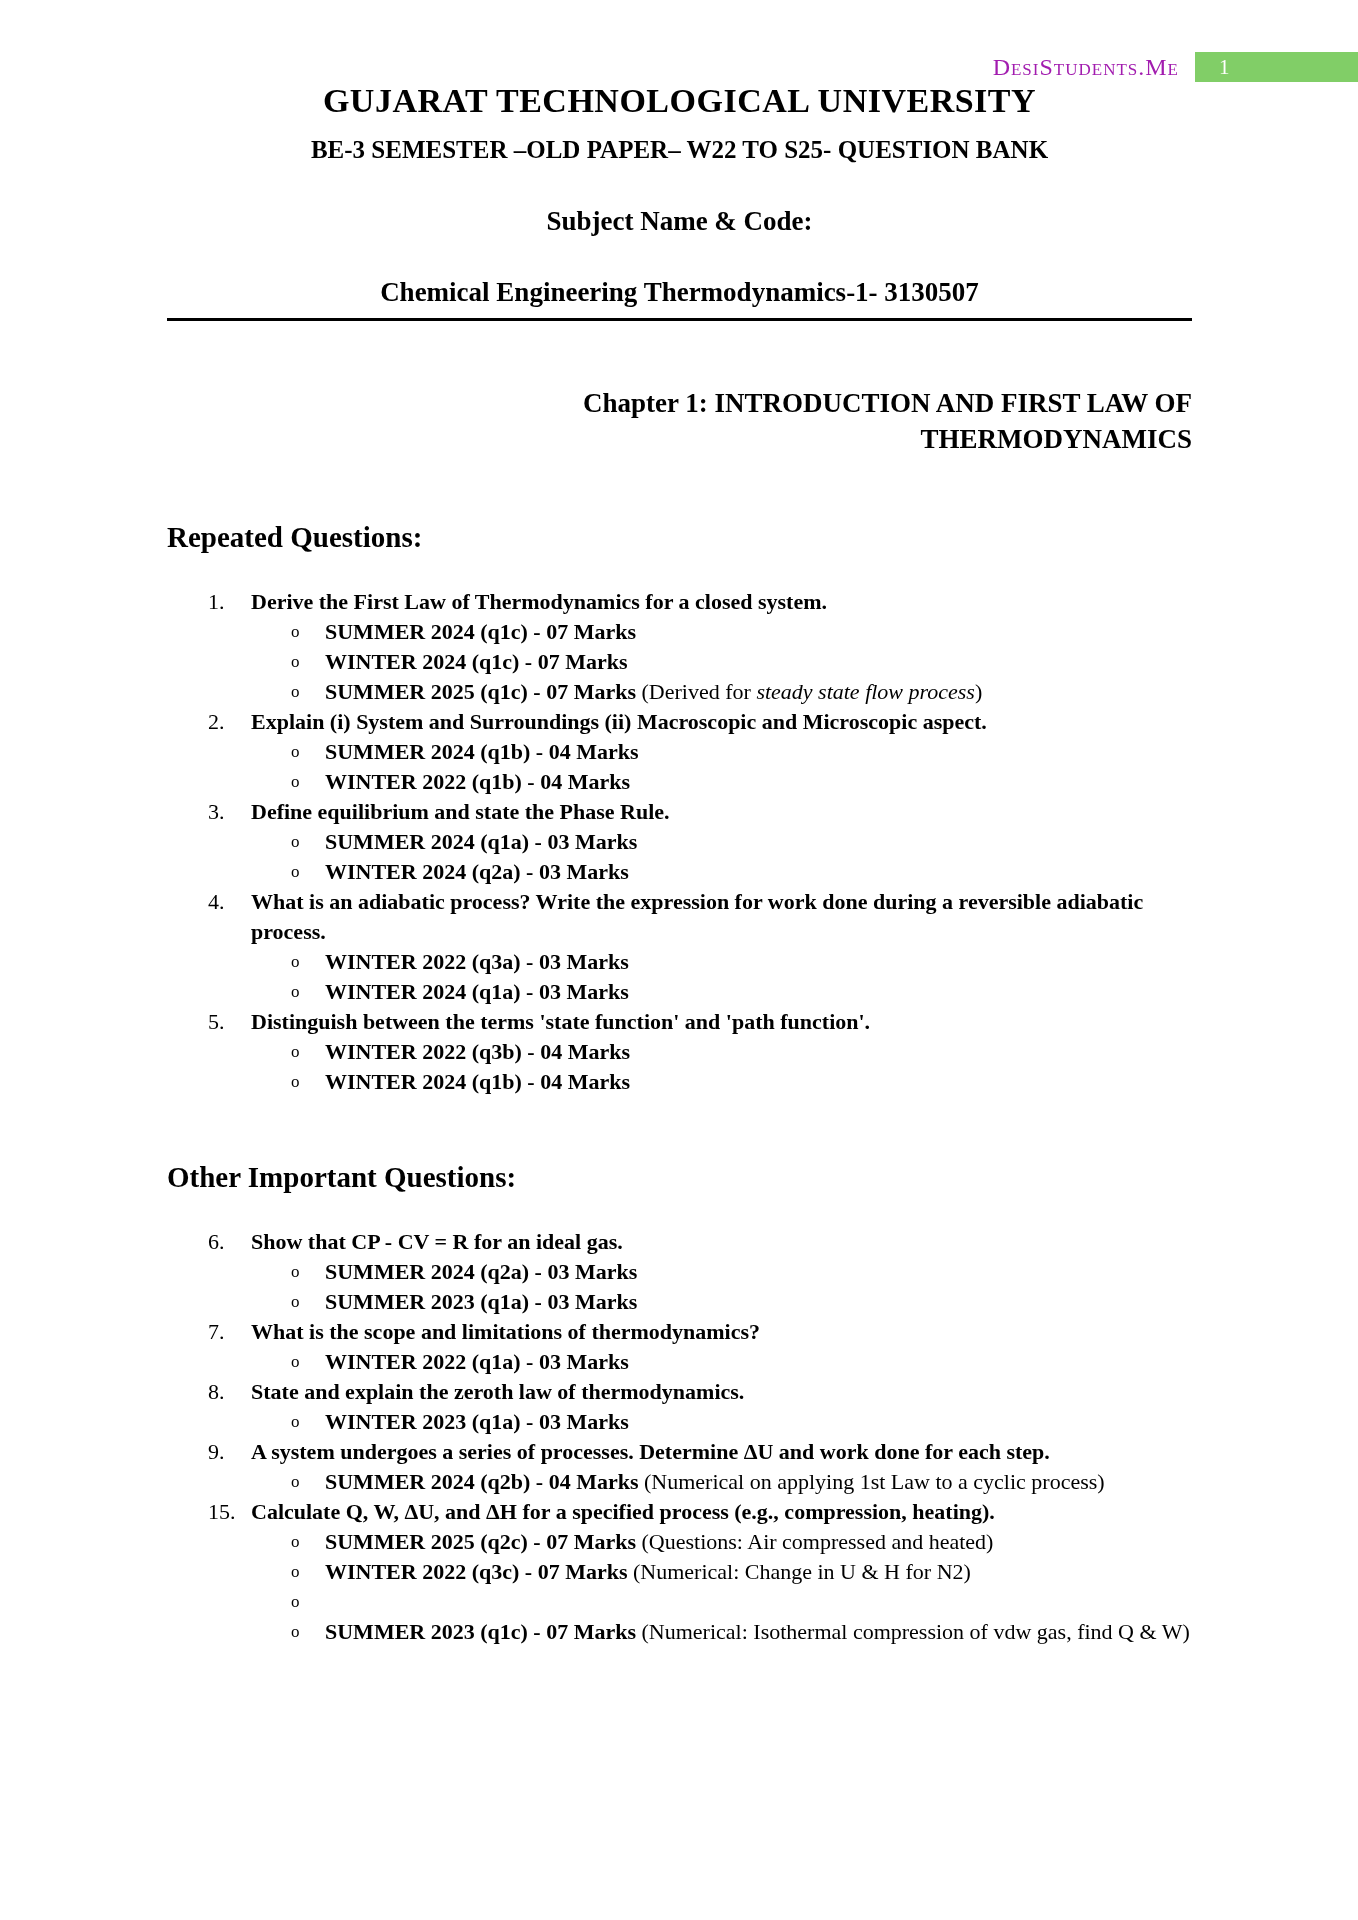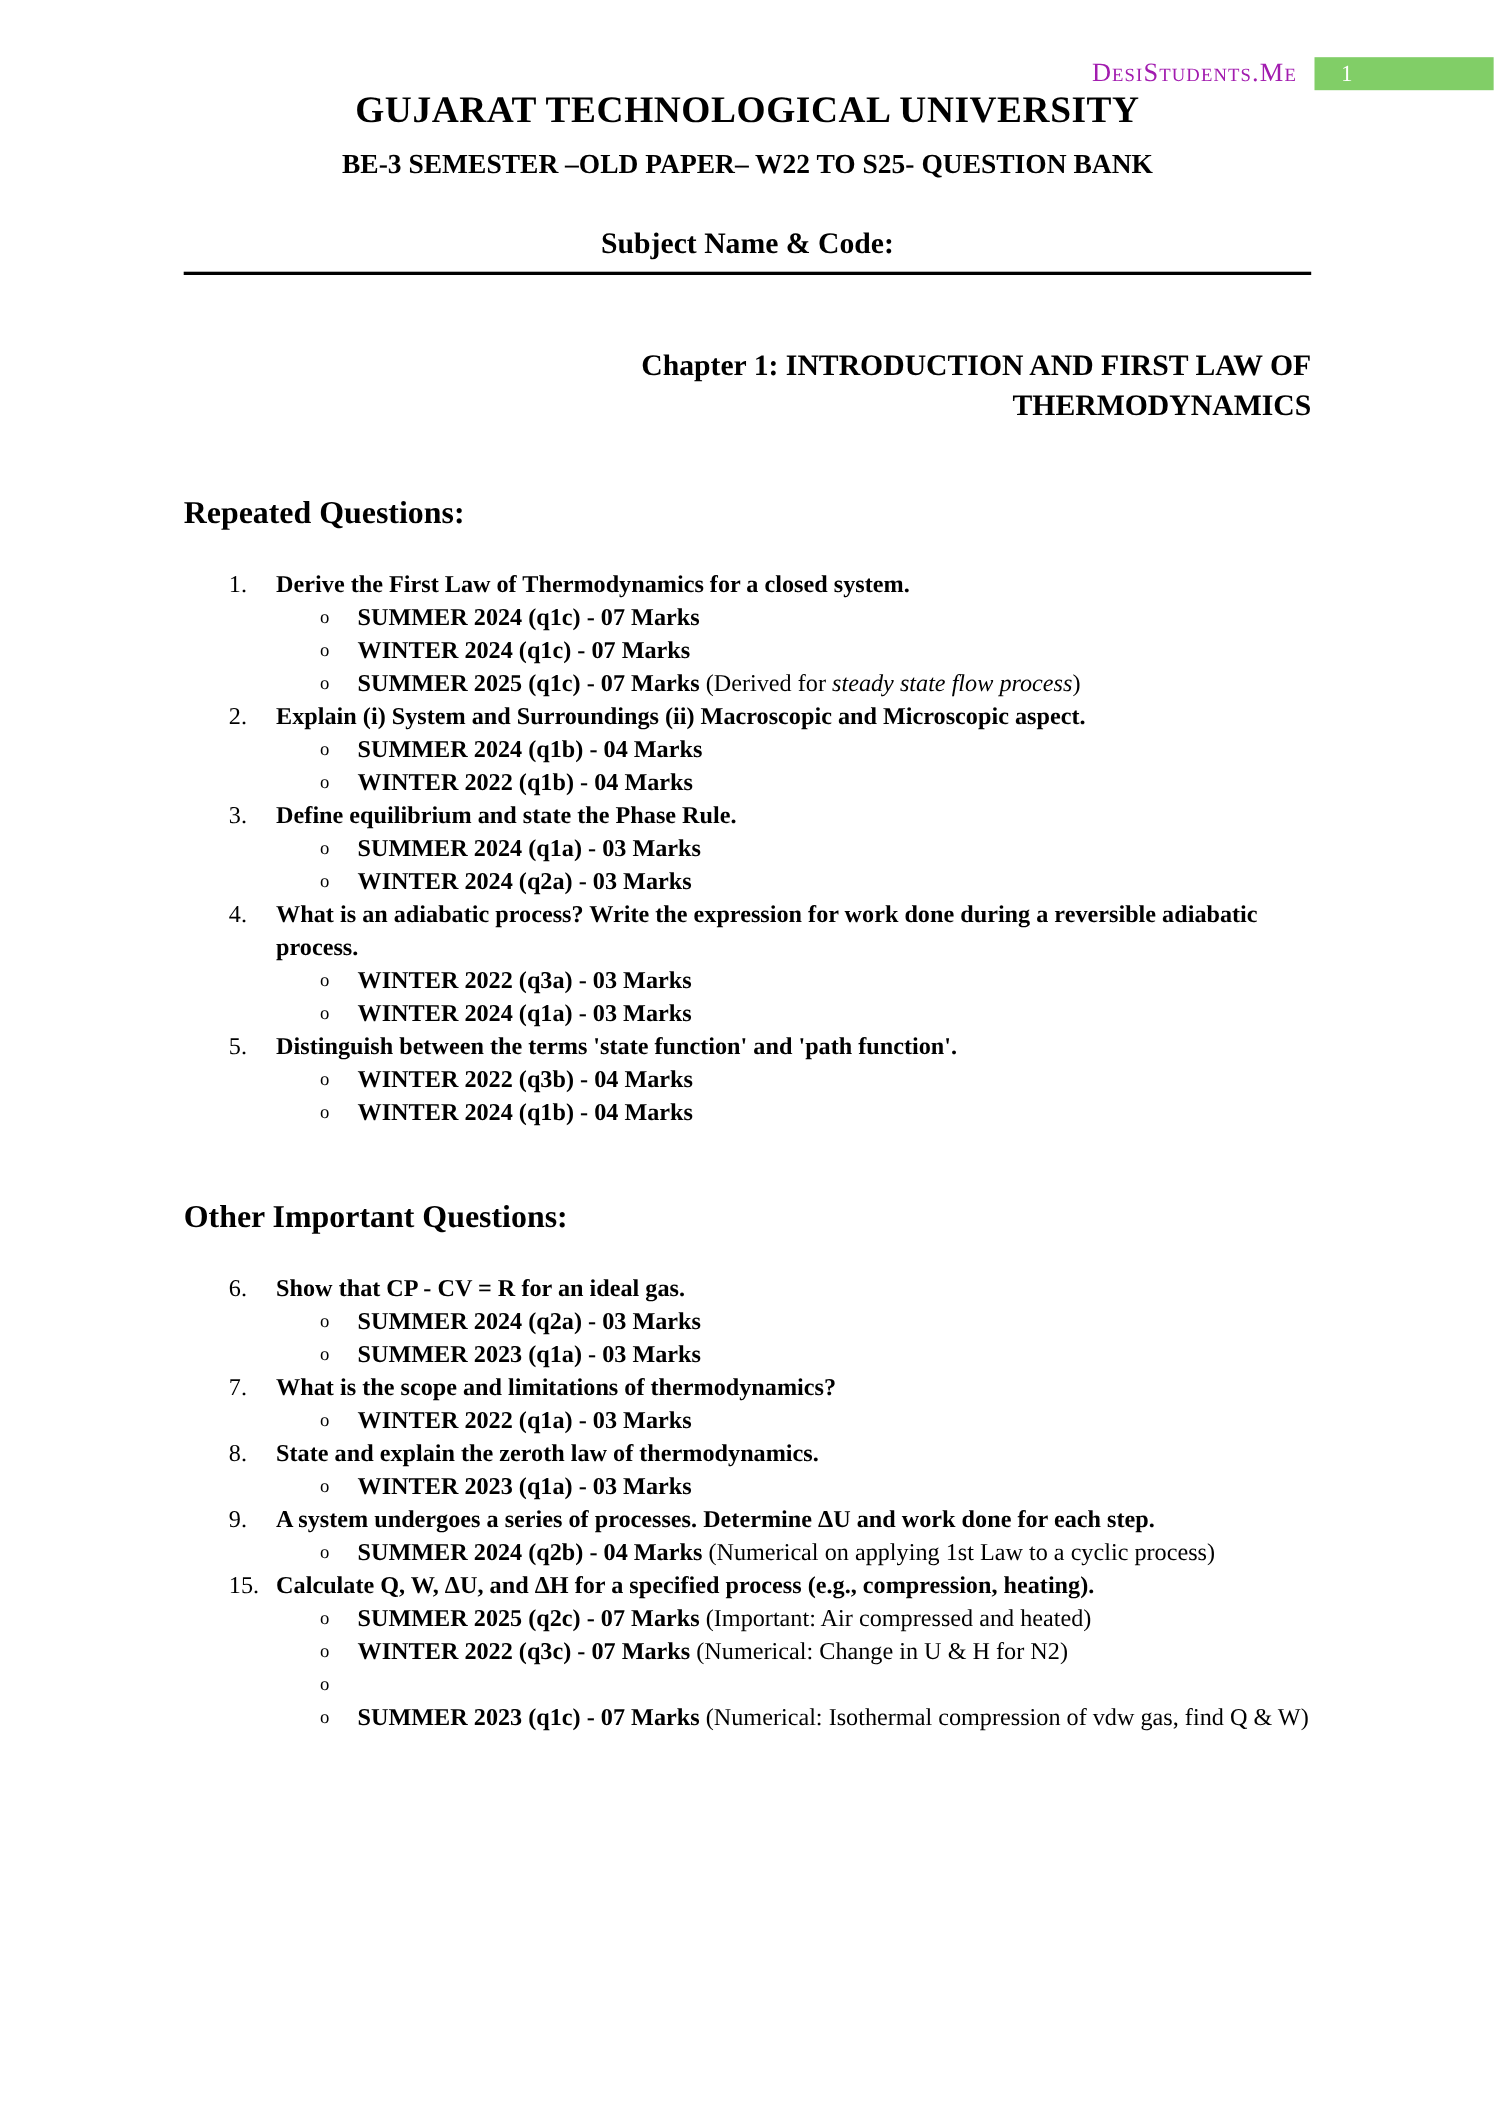--- a/index.html
+++ b/index.html
@@ -128,20 +128,21 @@
   <span class="site-name">DesiStudents.Me</span>
   <div class="page-badge">
     <span>1</span>
   </div>
 </div>
 
 <div class="main">
   <div class="doc-title">GUJARAT TECHNOLOGICAL UNIVERSITY</div>
   <div class="doc-subtitle">BE-3 SEMESTER –OLD PAPER– W22 TO S25- QUESTION BANK</div>
   <div class="subject-label">Subject Name &amp; Code:</div>
+  <div class="subject-name">Chemical Engineering Thermodynamics-1- 3130507</div>
   <hr class="rule">
   <div class="chapter-title">
     <div>Chapter 1: INTRODUCTION AND FIRST LAW OF</div>
     <div>THERMODYNAMICS</div>
   </div>
 
   <div id="sections">
       <div class="section-heading">Repeated Questions:</div>
       <div class="q-list">
         <div class="q-row">
@@ -246,21 +247,21 @@
         <div class="occ-row">
           <span class="occ-marker">o</span>
           <span class="occ-text"><b>SUMMER 2024 (q2b) - 04 Marks</b><span> (Numerical on applying 1st Law to a cyclic process)</span></span>
         </div>
         <div class="q-row">
           <span class="q-num">15.</span>
           <span class="q-text">Calculate Q, W, ΔU, and ΔH for a specified process (e.g., compression, heating).</span>
         </div>
         <div class="occ-row">
           <span class="occ-marker">o</span>
-          <span class="occ-text"><b>SUMMER 2025 (q2c) - 07 Marks</b><span> (Important: Air compressed and heated)</span></span>
+          <span class="occ-text"><b>SUMMER 2025 (q2c) - 07 Marks</b><span> (Questions: Air compressed and heated)</span></span>
         </div>
         <div class="occ-row">
           <span class="occ-marker">o</span>
           <span class="occ-text"><b>WINTER 2022 (q3c) - 07 Marks</b><span> (Numerical: Change in U &amp; H for N2)</span></span>
         </div>
         <div class="occ-row">
           <span class="occ-marker">o</span>
         </div>
         <div class="occ-row">
           <span class="occ-marker">o</span>

